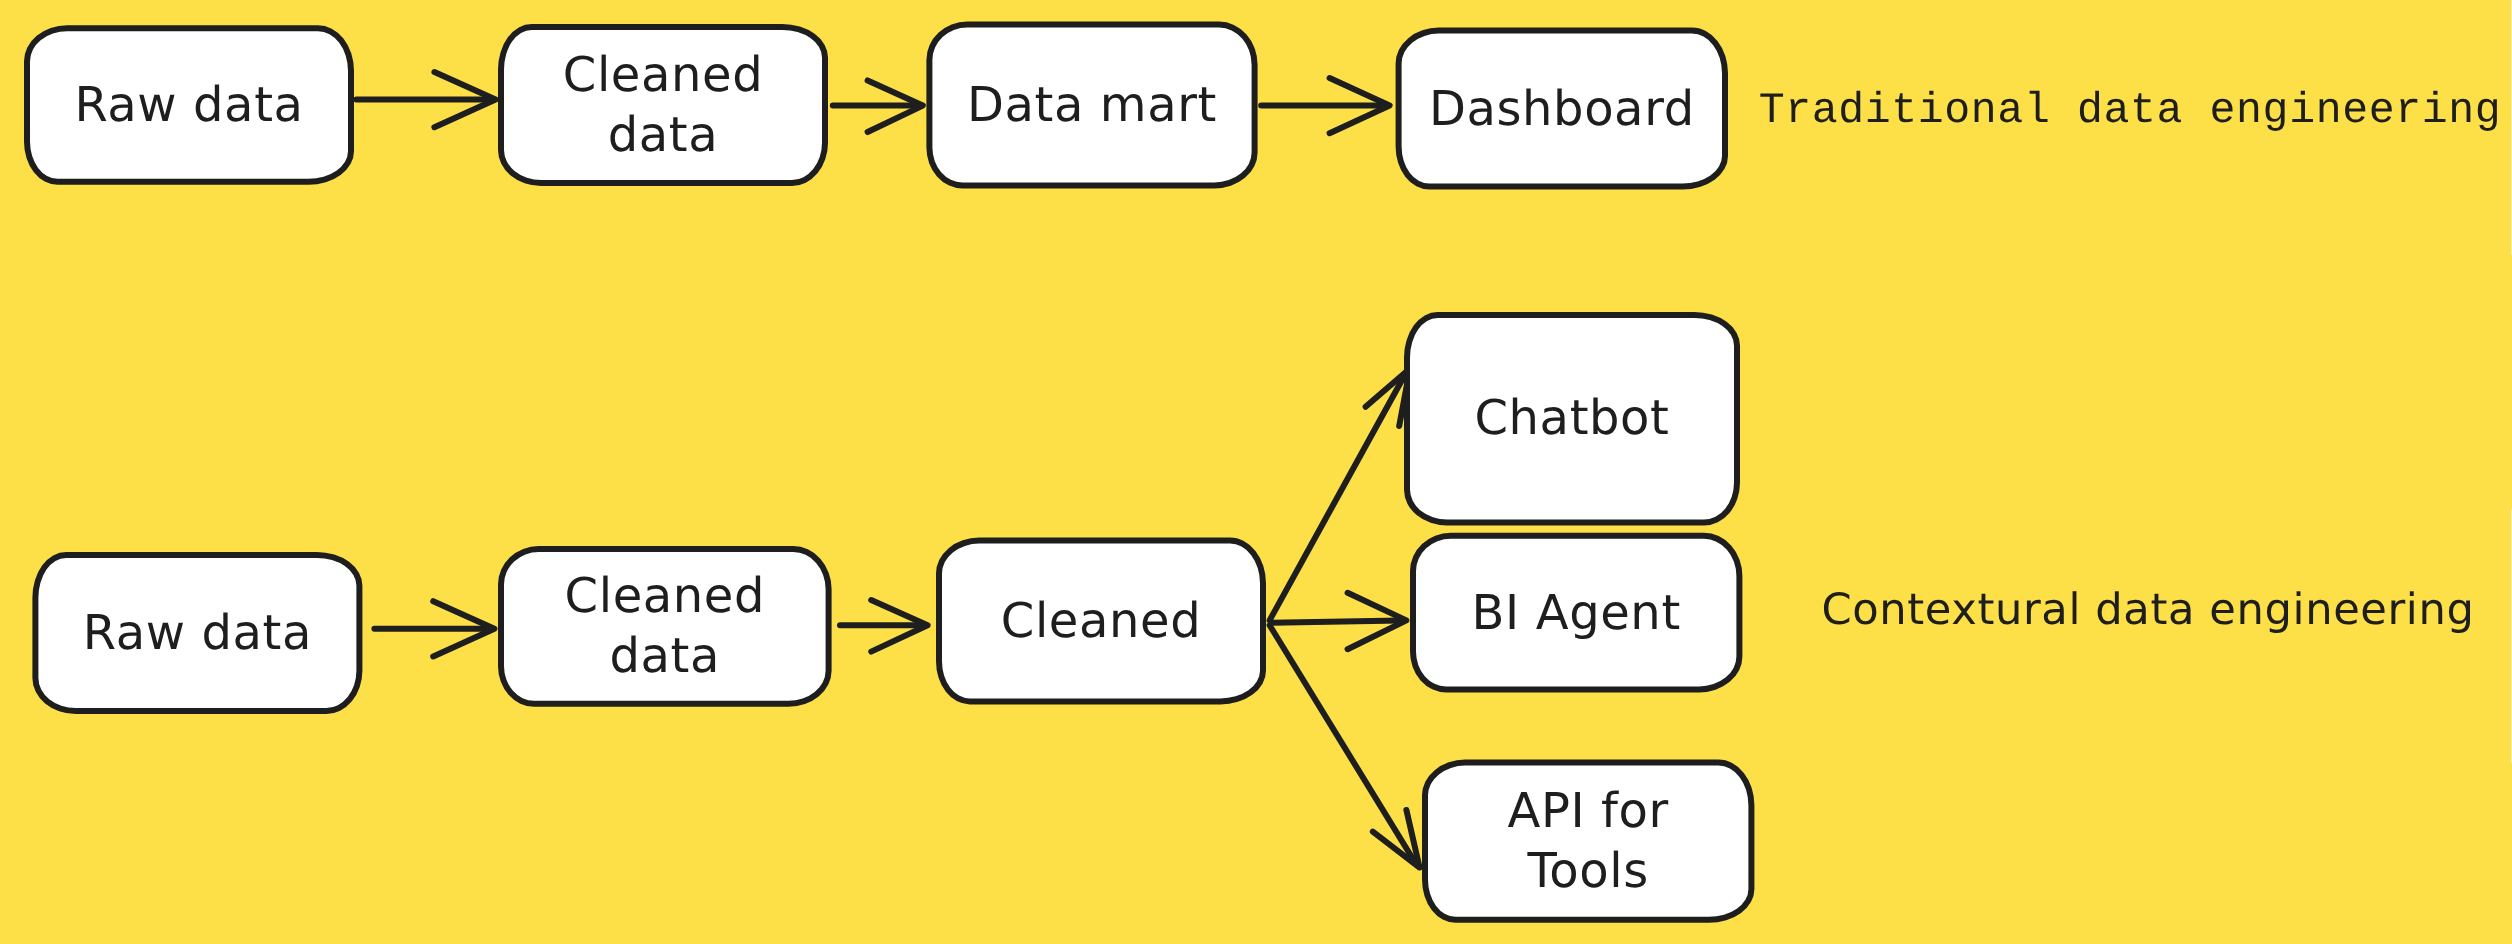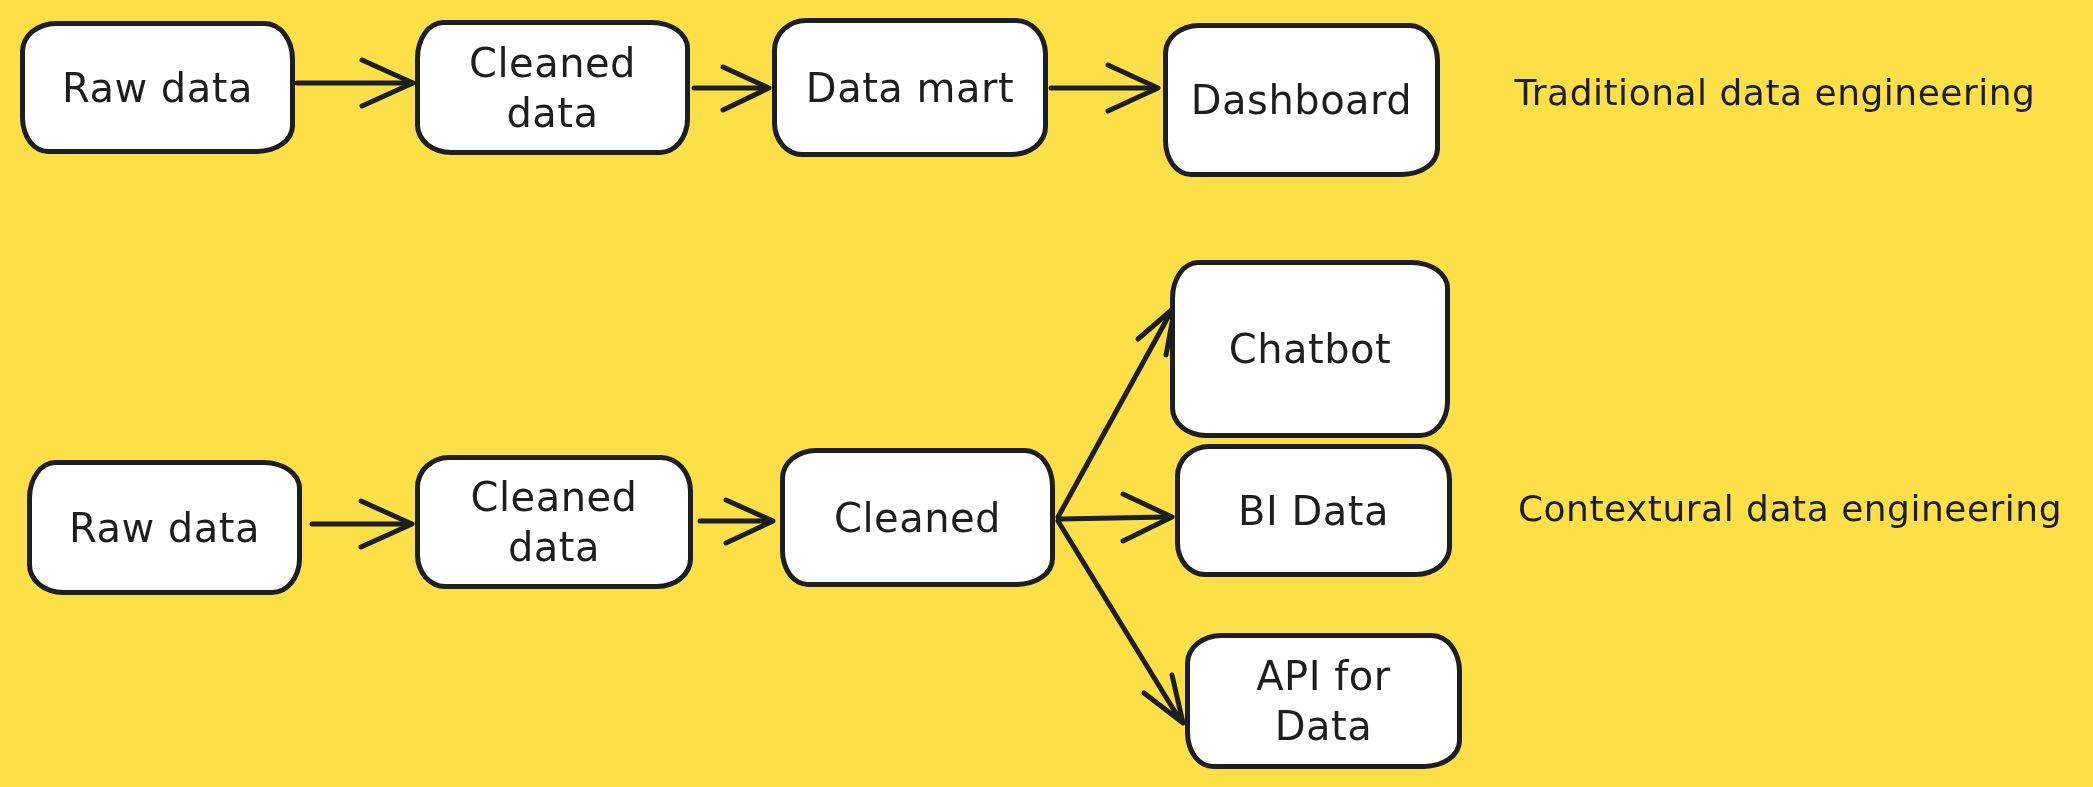--- a/index.html
+++ b/index.html
@@ -116,45 +116,45 @@
   </div>
 
   <div class="node r2" style="left:415px; top:20px; width:275px; height:135px;">
     <span class="node-label">Cleaned data</span>
   </div>
 
   <div class="node r3" style="left:772px; top:18px; width:276px; height:139px;">
     <span class="node-label">Data mart</span>
   </div>
 
-  <div class="node r1" style="left:1163px; top:23px; width:277px; height:154px;">
+  <div class="node r1" style="left:1163px; top:23px; width:277px; height:135px;">
     <span class="node-label">Dashboard</span>
   </div>
 
-  <div class="caption" style="left:1470px; top:62px; width:610px; height:60px;">Traditional data engineering</div>
+  <div class="caption" style="left:1470px; top:62px; width:610px; height:60px;font-family:Liberation Mono, monospace;">Traditional data engineering</div>
 
   <div class="node r2" style="left:27px; top:460px; width:275px; height:135px;">
     <span class="node-label">Raw data</span>
   </div>
 
   <div class="node r3" style="left:415px; top:455px; width:278px; height:134px;">
     <span class="node-label">Cleaned data</span>
   </div>
 
   <div class="node r1" style="left:780px; top:448px; width:275px; height:139px;">
     <span class="node-label">Cleaned</span>
   </div>
 
   <div class="node r2" style="left:1170px; top:260px; width:280px; height:178px;">
     <span class="node-label">Chatbot</span>
   </div>
 
   <div class="node r3" style="left:1175px; top:444px; width:277px; height:133px;">
-    <span class="node-label">BI Data</span>
+    <span class="node-label">BI Agent</span>
   </div>
 
   <div class="node r1" style="left:1185px; top:633px; width:277px; height:136px;">
-    <span class="node-label narrow">API for Data</span>
+    <span class="node-label narrow">API for Tools</span>
   </div>
 
   <div class="caption" style="left:1480px; top:478px; width:620px; height:60px;">Contextural data engineering</div>
 
 </div>
 
 </body></html>

